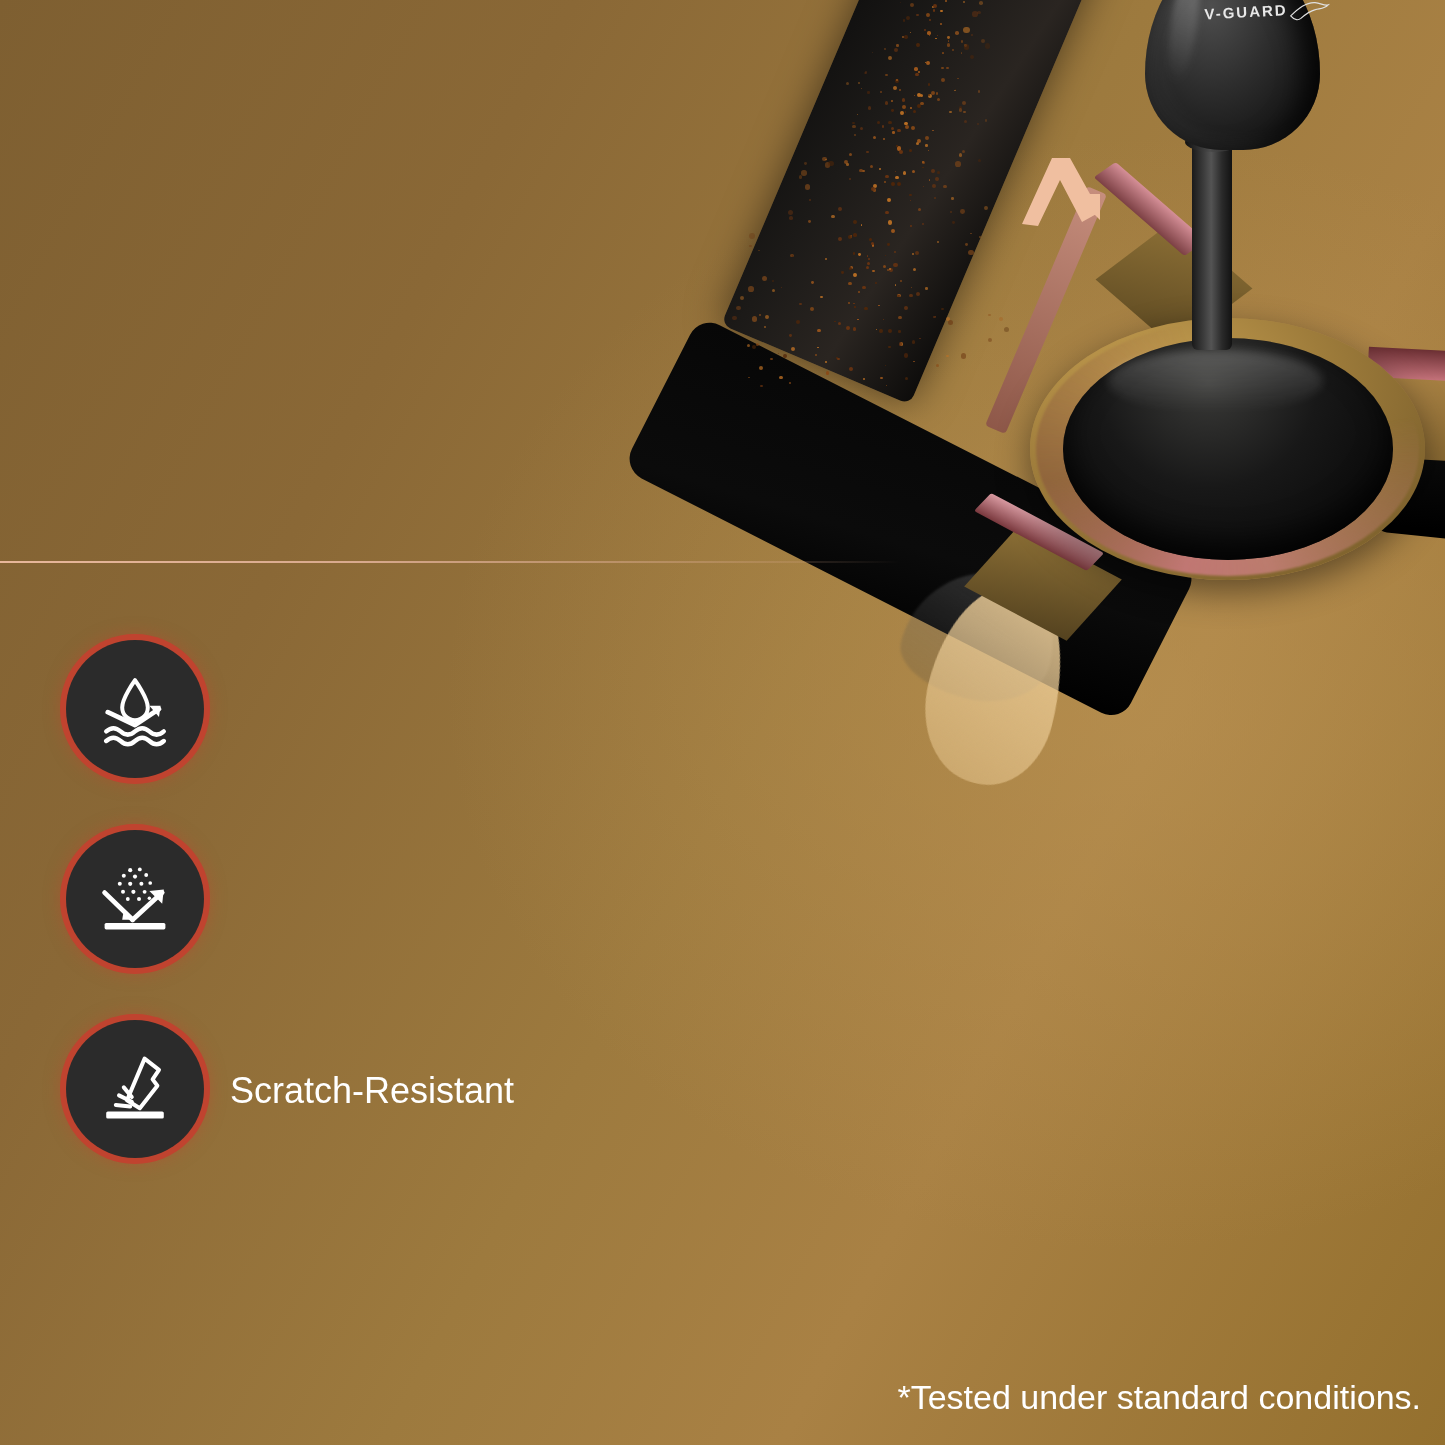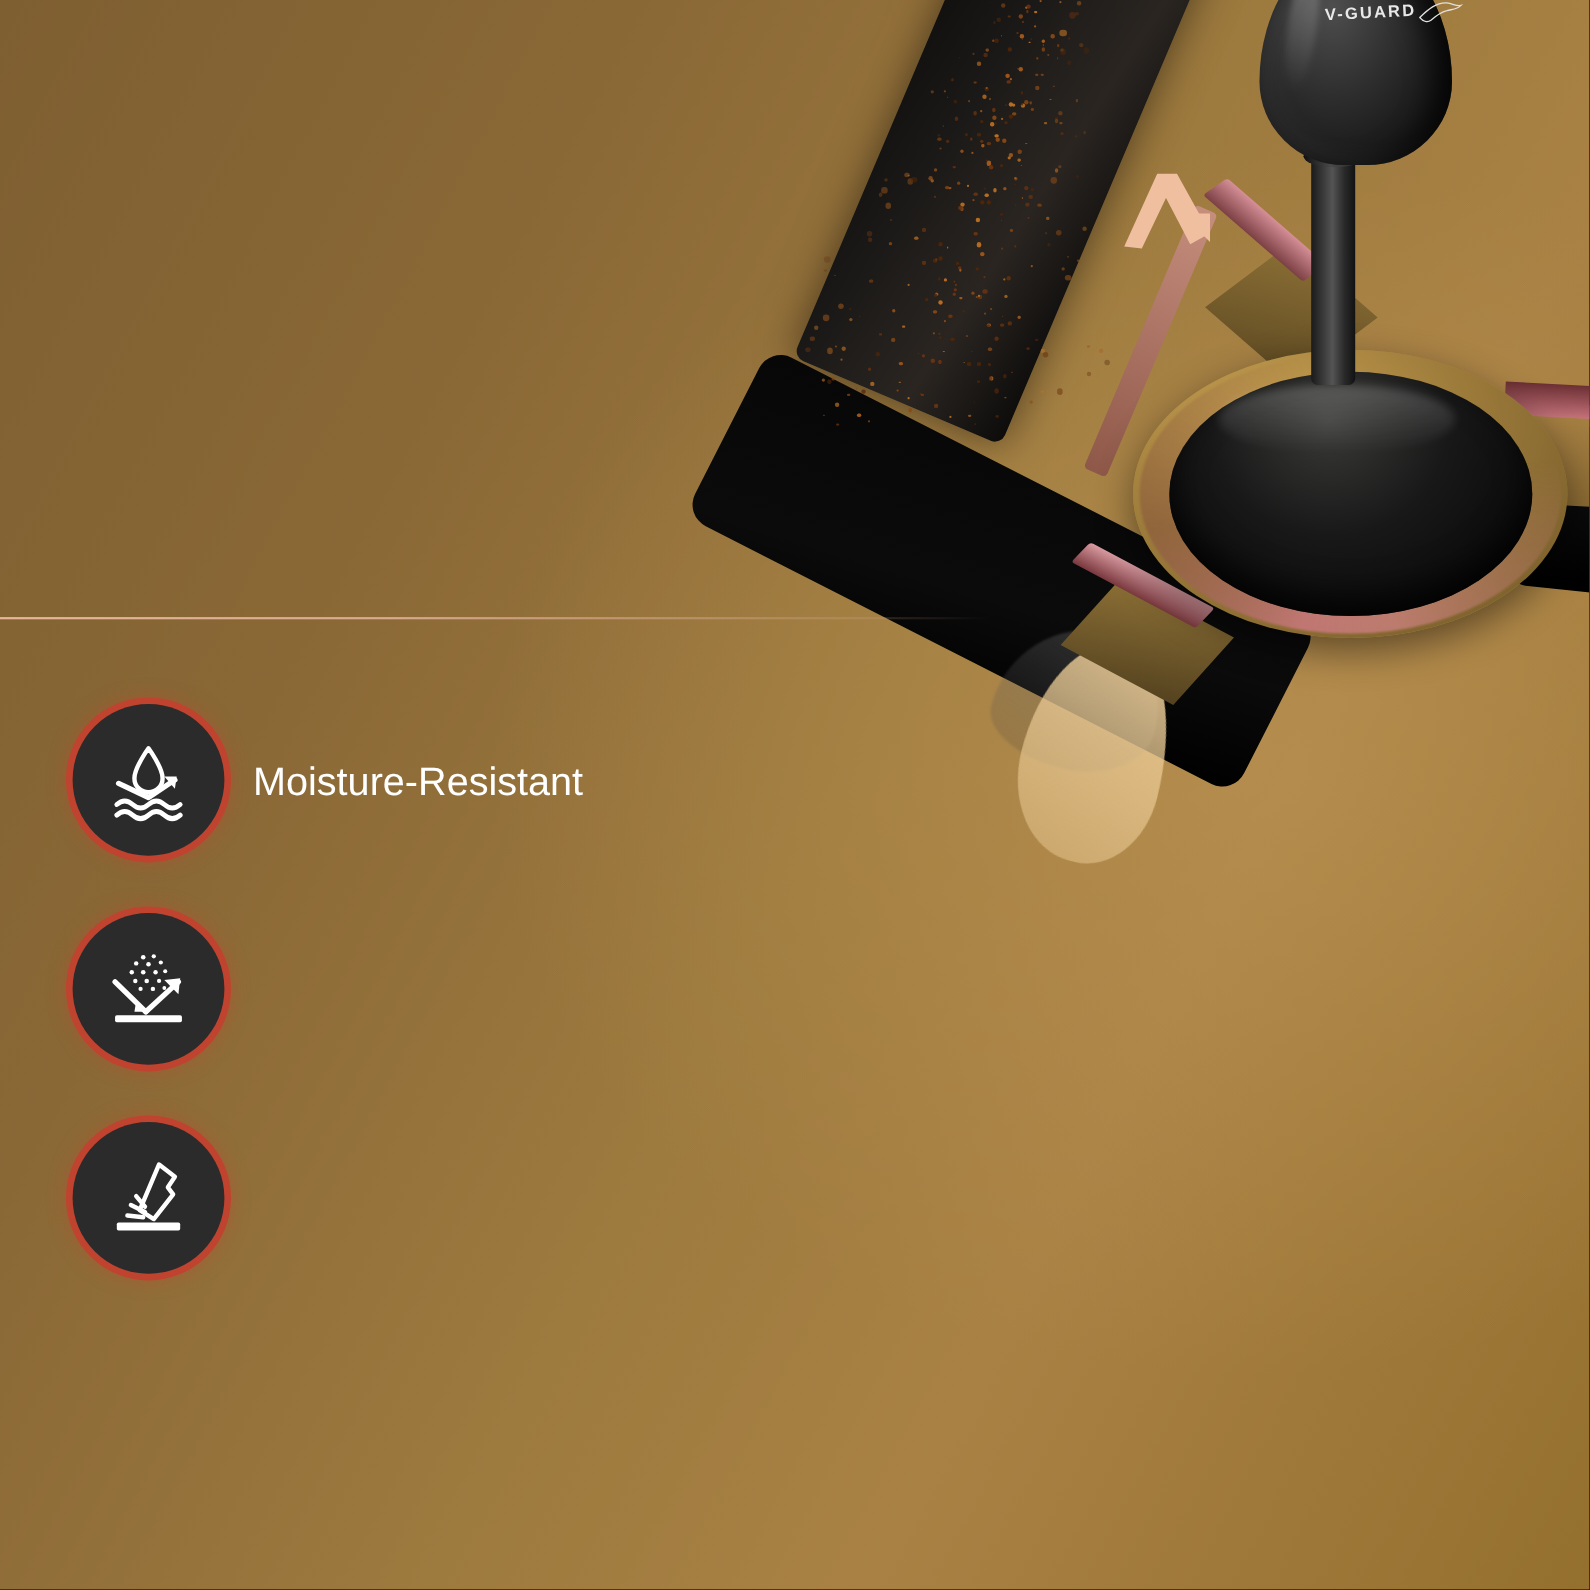--- a/index.html
+++ b/index.html
@@ -551,21 +551,20 @@
     <div class="feature">
       <div class="f-circle">
         <svg viewBox="0 0 100 100">
           <path d="M50 14 C50 14 66 36 66 48 C66 57 59 64 50 64 C41 64 34 57 34 48 C34 36 50 14 50 14 Z" fill="none" stroke="#fff" stroke-width="5" stroke-linejoin="round"></path>
           <path d="M16 54 L50 70 L80 50" fill="none" stroke="#fff" stroke-width="6" stroke-linecap="round" stroke-linejoin="round"></path>
           <path d="M68 46 L82 46 L80 60 Z" fill="#fff"></path>
           <path d="M14 78 q9 -8 18 0 t18 0 t18 0 t18 0" fill="none" stroke="#fff" stroke-width="5.5" stroke-linecap="round"></path>
           <path d="M14 90 q9 -8 18 0 t18 0 t18 0 t18 0" fill="none" stroke="#fff" stroke-width="5.5" stroke-linecap="round"></path>
         </svg>
       </div>
-      <div class="f-label">Moisture-Resistant</div>
     </div>
 
 
     <div class="feature">
       <div class="f-circle">
         <svg viewBox="0 0 100 100">
           <g fill="#fff">
             <circle cx="44" cy="14" r="2.6"></circle>
               <circle cx="56" cy="13" r="2.4"></circle>
             <circle cx="36" cy="21" r="2.5"></circle>
@@ -594,16 +593,18 @@
     <div class="feature">
       <div class="f-circle">
         <svg viewBox="0 0 100 100">
           <path d="M62 12 L80 26 L72 38 L78 46 L56 74 L40 64 Z" fill="none" stroke="#fff" stroke-width="5" stroke-linejoin="round"></path>
           <path d="M46 66 L30 58" fill="none" stroke="#fff" stroke-width="5" stroke-linecap="round"></path>
           <path d="M44 72 L26 70" fill="none" stroke="#fff" stroke-width="5" stroke-linecap="round"></path>
           <path d="M46 60 L36 48" fill="none" stroke="#fff" stroke-width="5" stroke-linecap="round"></path>
           <rect x="14" y="78" width="72" height="9" rx="2" fill="#fff"></rect>
         </svg>
       </div>
+      <div class="f-label">Scratch-Resistant</div>
     </div>
   </div>
 
+  <div class="footnote">*Tested under standard conditions.</div>
 </div>
 
 </body></html>

